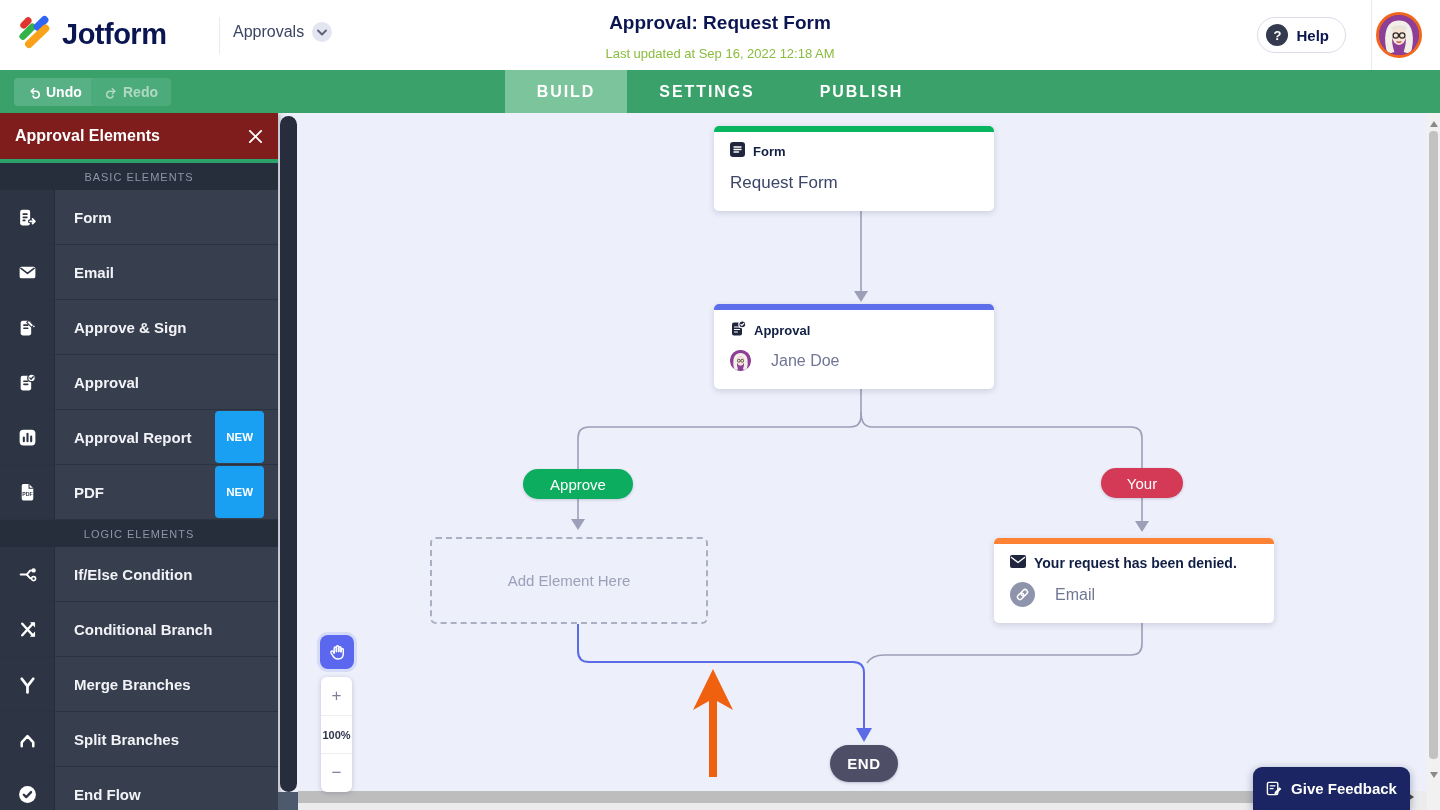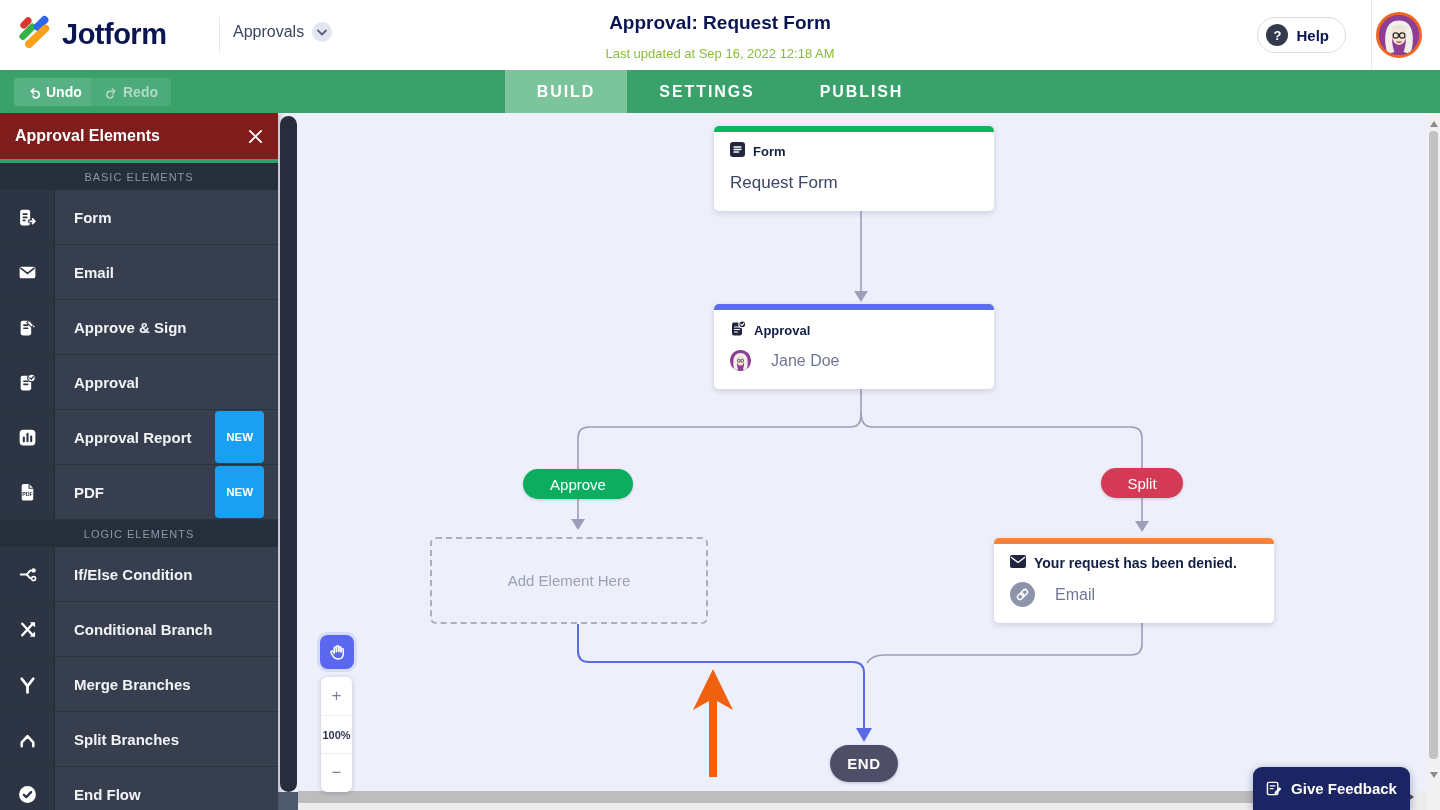--- a/index.html
+++ b/index.html
@@ -222,21 +222,21 @@
             <ellipse cx="20" cy="21" rx="7" ry="9" fill="#f7e3d3"></ellipse>
             <circle cx="16.8" cy="20.5" r="2.7" fill="none" stroke="#2b2b2b" stroke-width="1.4"></circle>
             <circle cx="23.2" cy="20.5" r="2.7" fill="none" stroke="#2b2b2b" stroke-width="1.4"></circle>
           </svg>
       </span>
       <span class="assignee-name">Jane Doe</span>
     </div>
   </div>
 
   <div class="branch-pill" id="pill-approve" style="background: rgb(12, 173, 95);">Approve</div>
-  <div class="branch-pill" id="pill-deny" style="background: rgb(212, 58, 85);">Split</div>
+  <div class="branch-pill" id="pill-deny" style="background: rgb(212, 58, 85);">Your</div>
 
   <div id="placeholder-node">
     <span>Add Element Here</span>
   </div>
 
   <div class="node" id="node-email">
     <div class="accent" style="background: rgb(255, 129, 51);"></div>
     <div class="trow">
       <span>
         <svg width="16" height="13" viewBox="0 0 16 13">

